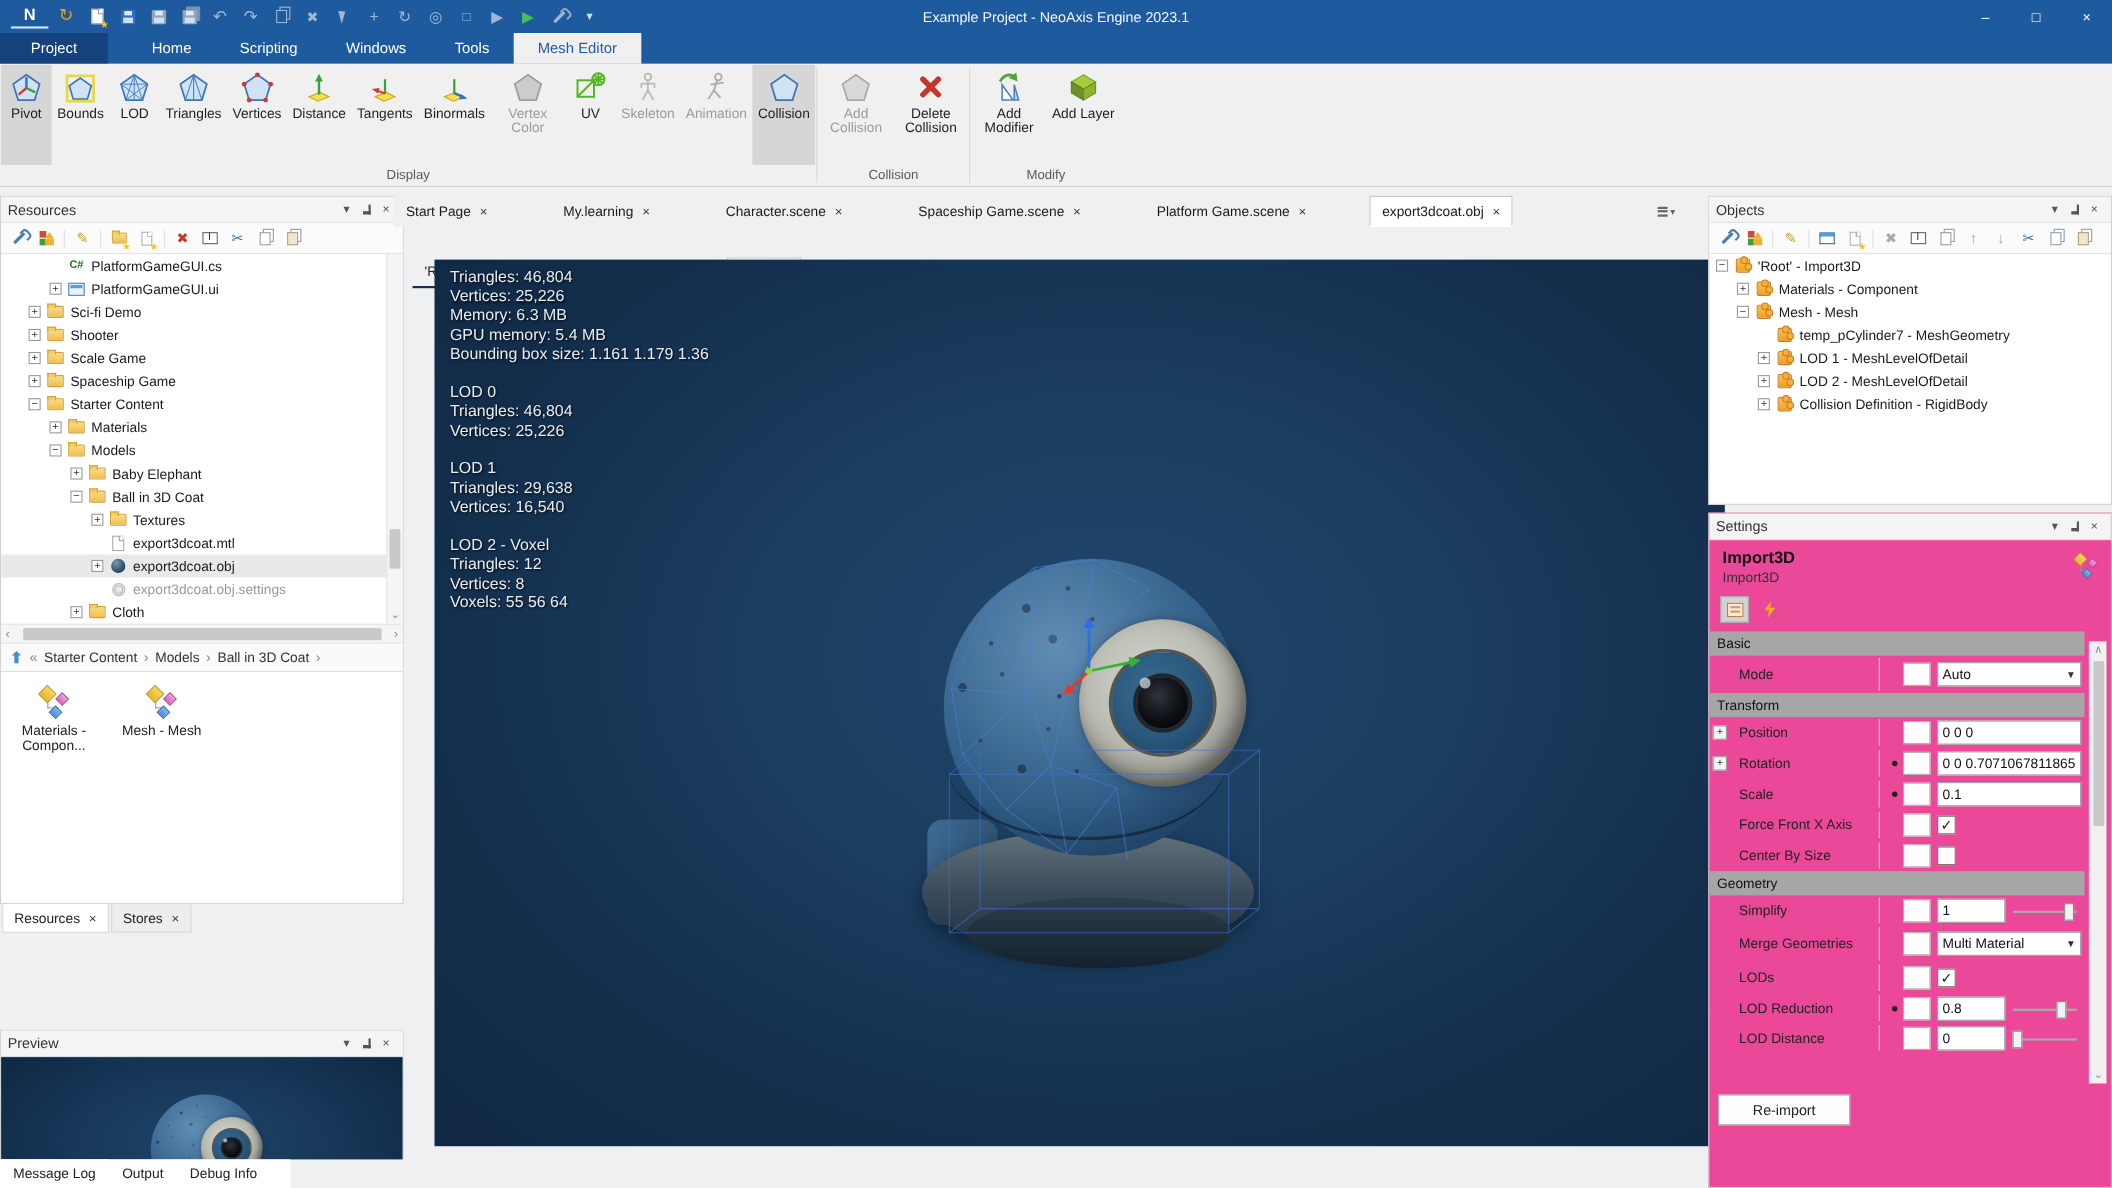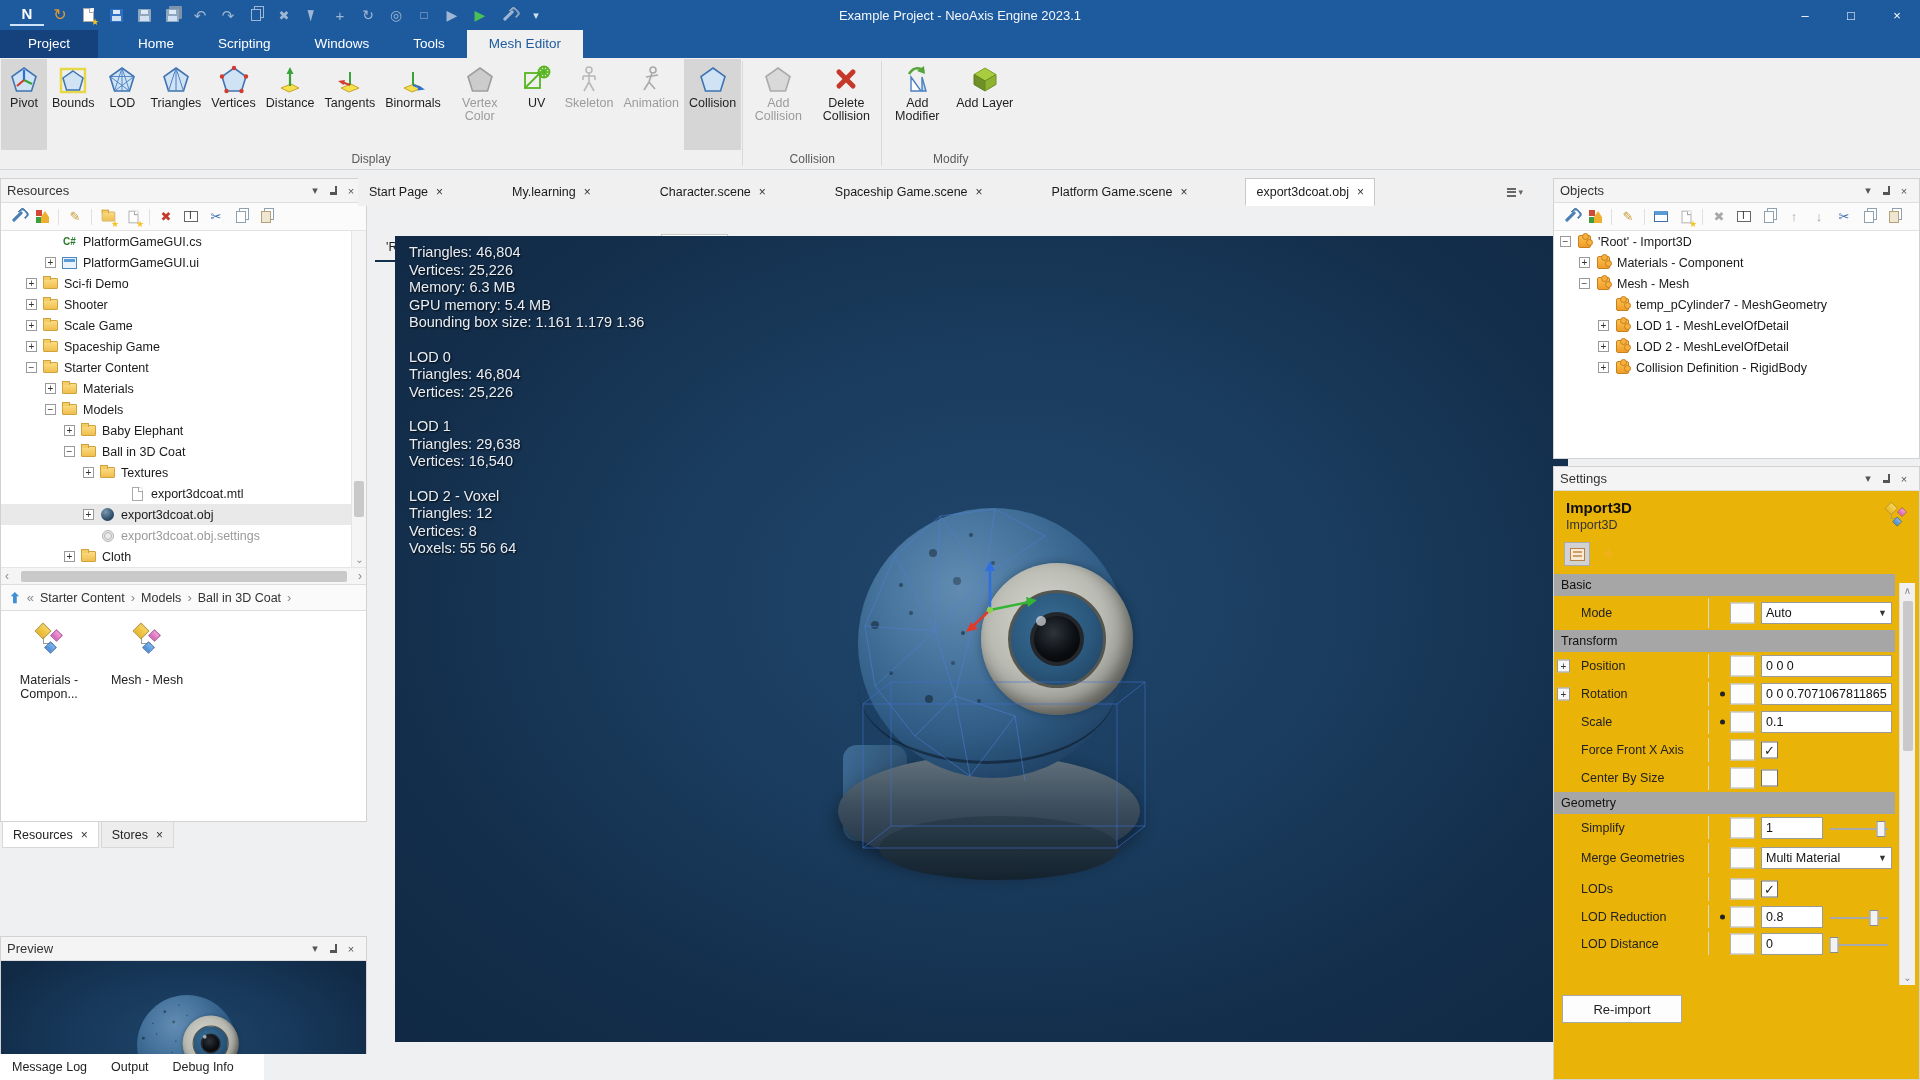--- a/index.html
+++ b/index.html
@@ -138,34 +138,34 @@
   .vscroll { position:absolute; right:0; top:0; width:15px; height:336px; background:#f5f5f5; border-left:1px solid #e5e5e5; }
   .vthumb { position:absolute; left:2px; width:10px; background:#c9c9c9; border-radius:2px; }
   .sarrow { position:absolute; width:15px; text-align:center; color:#8a8a8a; font-size:10px; }
   .hscroll { height:17px; background:#f5f5f5; border-top:1px solid #e5e5e5; position:relative; }
   .hthumb { position:absolute; top:3px; height:11px; background:#c9c9c9; border-radius:2px; }
   .harrow { position:absolute; top:1px; color:#8a8a8a; font-size:12px; }
   .crumbbar { height:27px; border-top:1px solid #ddd; border-bottom:1px solid #ddd; background:#fafafa; display:flex; align-items:center; padding:0 8px; gap:6px; font-size:12.5px; color:#333; }
   .crumb-up { color:#3f8fd6; font-size:14px; font-weight:bold; }
   .crumb-sep { color:#888; font-size:13px; }
   .items-area { height:200px; background:#fff; display:flex; padding:12px 6px; gap:14px; align-items:flex-start; }
-  .fitem { width:84px; display:flex; flex-direction:column; align-items:center; gap:20px; text-align:center; font-size:12.5px; line-height:14px; color:#222; }
+  .fitem { width:84px; display:flex; flex-direction:column; align-items:center; gap:4px; text-align:center; font-size:12.5px; line-height:14px; color:#222; }
   .dock-tabs { left:0; top:822px; width:367px; height:26px; display:flex; gap:2px; padding-left:2px; background:#eef0f1; }
   .dtab2 { padding:0 10px; display:flex; align-items:center; gap:8px; font-size:12.5px; background:#ededed; border:1px solid #d8d8d8; border-top:none; color:#222; }
   .dtab2.active { background:#fff; }
   .preview-panel { left:0; top:892px; width:367px; height:200px;margin-top:44px; }
   .preview-view { position:relative; width:100%; height:174px; background:radial-gradient(ellipse at 50% 45%, #1e4468 0%, #17385a 45%, #112b47 80%, #0f2640 100%); overflow:hidden; }
   .statusbar { left:0; top:1054px; width:1920px; height:26px; background:#eef0f1; display:flex; }
   .stab { padding:0 12px; display:flex; align-items:center; font-size:12.5px; color:#222; }
   .stab.active { background:#fff; }
   .statusbar .wrap { background:#fff; display:flex; padding-right:18px; }
 
   
   .obj-panel { left:1553px; top:178px; width:367px; height:281px; }
-  .set-panel { left:1553px; top:466px; width:367px; height:614px; background:#eab308; border:1px solid #d2d2d2; }
+  .set-panel { left:1553px; top:466px; width:367px; height:614px; background:#ec4899; border:1px solid #d2d2d2; }
   .set-title { font-size:15px; font-weight:bold; color:#111; padding:8px 0 2px 12px; }
   .set-sub { font-size:12.5px; color:#333; padding:0 0 8px 12px; }
   .set-tools { display:flex; gap:6px; padding:2px 0 8px 10px; }
   .set-tbtn { width:26px; height:24px; display:flex; align-items:center; justify-content:center; }
   .set-tbtn.selected { background:#d2d2d2; border:1px solid #aaa; }
   .ic-props { width:15px; height:13px; border:1px solid #b5824a; background:#fbe9d2; position:relative; }
   .ic-props::before { content:''; position:absolute; left:2px; top:2px; right:2px; height:2px; background:#caa06b; box-shadow:0 4px 0 #caa06b; }
   .ic-bolt { width:10px; height:15px; background:#f3b01c; clip-path:polygon(60% 0, 0 55%, 42% 55%, 30% 100%, 100% 40%, 55% 40%); }
   .set-body { position:relative; }
   .sec-head { height:22px; background:#a6a6a6; color:#111; font-size:12.5px; display:flex; align-items:center; padding-left:7px; margin-right:24px; }
@@ -562,21 +562,21 @@
           </span>
           <span class="tlbl">Ball in 3D Coat</span>
         </div>
         <div class="trow" style="padding-left: 82px;">
           <span class="exp">+</span>
           <span class="tico">
             <span class="ic-folder"></span>
           </span>
           <span class="tlbl">Textures</span>
         </div>
-        <div class="trow" style="padding-left: 112px;">
+        <div class="trow" style="padding-left: 82px;">
           <span class="exp none"></span>
           <span class="tico">
             <span class="ic-file"></span>
           </span>
           <span class="tlbl">export3dcoat.mtl</span>
         </div>
         <div class="trow sel" style="padding-left: 82px;">
           <span class="exp">+</span>
           <span class="tico">
             <span class="ic-obj"></span>

